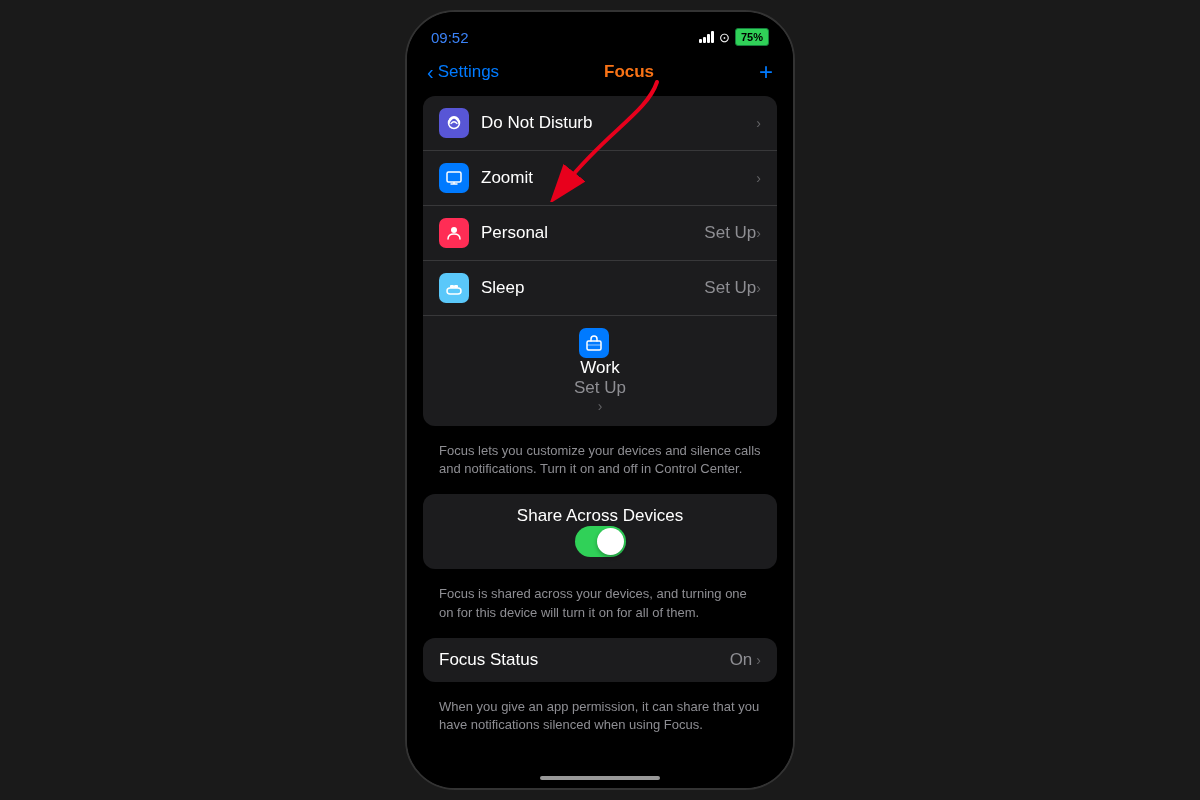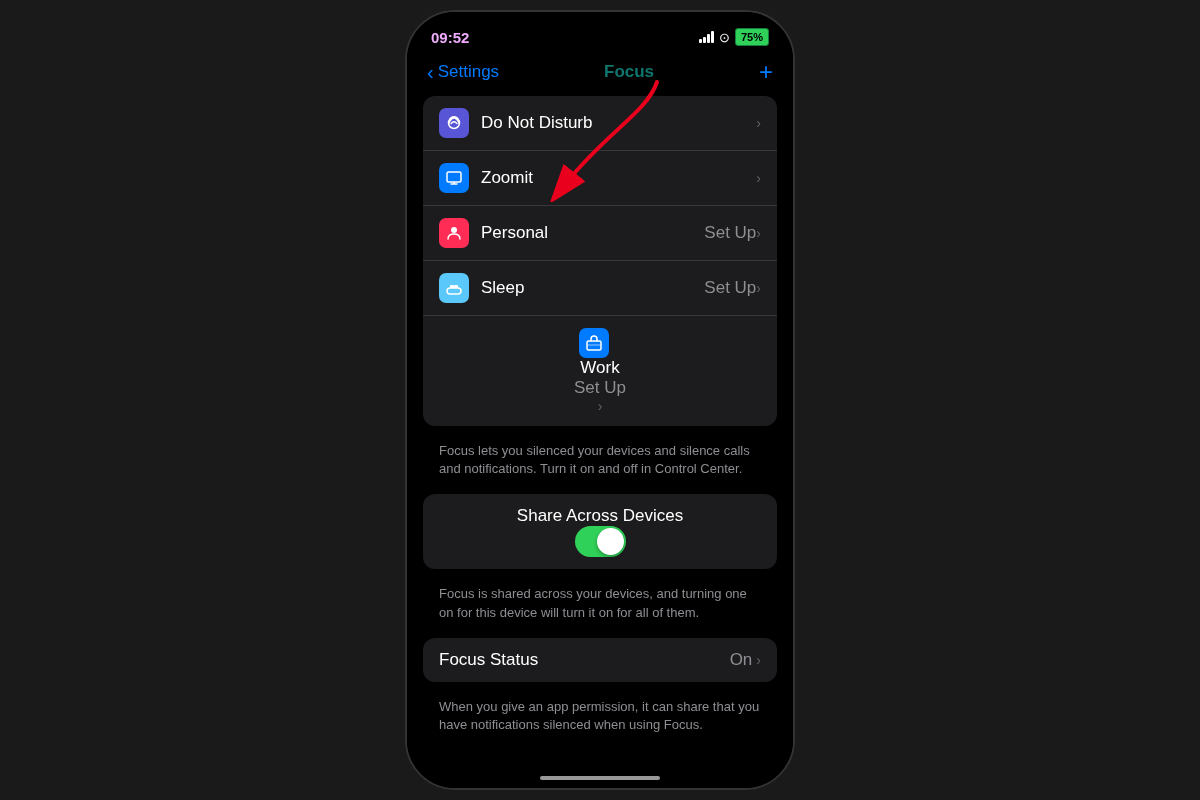--- a/index.html
+++ b/index.html
@@ -31,22 +31,22 @@
     
     .status-bar {
       display: flex;
       justify-content: space-between;
       align-items: center;
       padding: 14px 24px 8px;
       height: 44px;
     }
     .status-time {
       font-size: 15px;
-      font-weight: 700;
-      color: #f0abfc;
+      font-weight: 400;
+      color: #3b82f6;
     }
     .status-icons {
       display: flex;
       align-items: center;
       gap: 5px;
     }
     .signal-bars {
       display: flex;
       align-items: flex-end;
       gap: 1px;
@@ -86,21 +86,21 @@
       cursor: pointer;
     }
     .nav-back-chevron {
       font-size: 20px;
       font-weight: 300;
       color: #007aff;
     }
     .nav-title {
       font-size: 17px;
       font-weight: 700;
-      color: #0f766e;
+      color: #f97316;
     }
     .nav-add {
       color: #007aff;
       font-size: 24px;
       font-weight: 300;
       cursor: pointer;
       line-height: 1;
     }
     
     .content {
@@ -307,21 +307,21 @@
               <line x1="2" y1="11" x2="16" y2="11" stroke="white" stroke-width="1" opacity="0.6"></line>
             </svg>
           </div>
           <span class="list-label">Work</span>
           <span class="list-sublabel">Set Up</span>
           <span class="list-chevron">›</span>
         </div>
 
       </div>
 
-      <p class="description-text">Focus lets you silenced your devices and silence calls and notifications. Turn it on and off in Control Center.</p>
+      <p class="description-text">Focus lets you customize your devices and silence calls and notifications. Turn it on and off in Control Center.</p>
 
       <div class="list-group">
         <div class="list-item">
           <span class="list-label">Share Across Devices</span>
           <div class="toggle">
             <div class="toggle-thumb"></div>
           </div>
         </div>
       </div>
 

